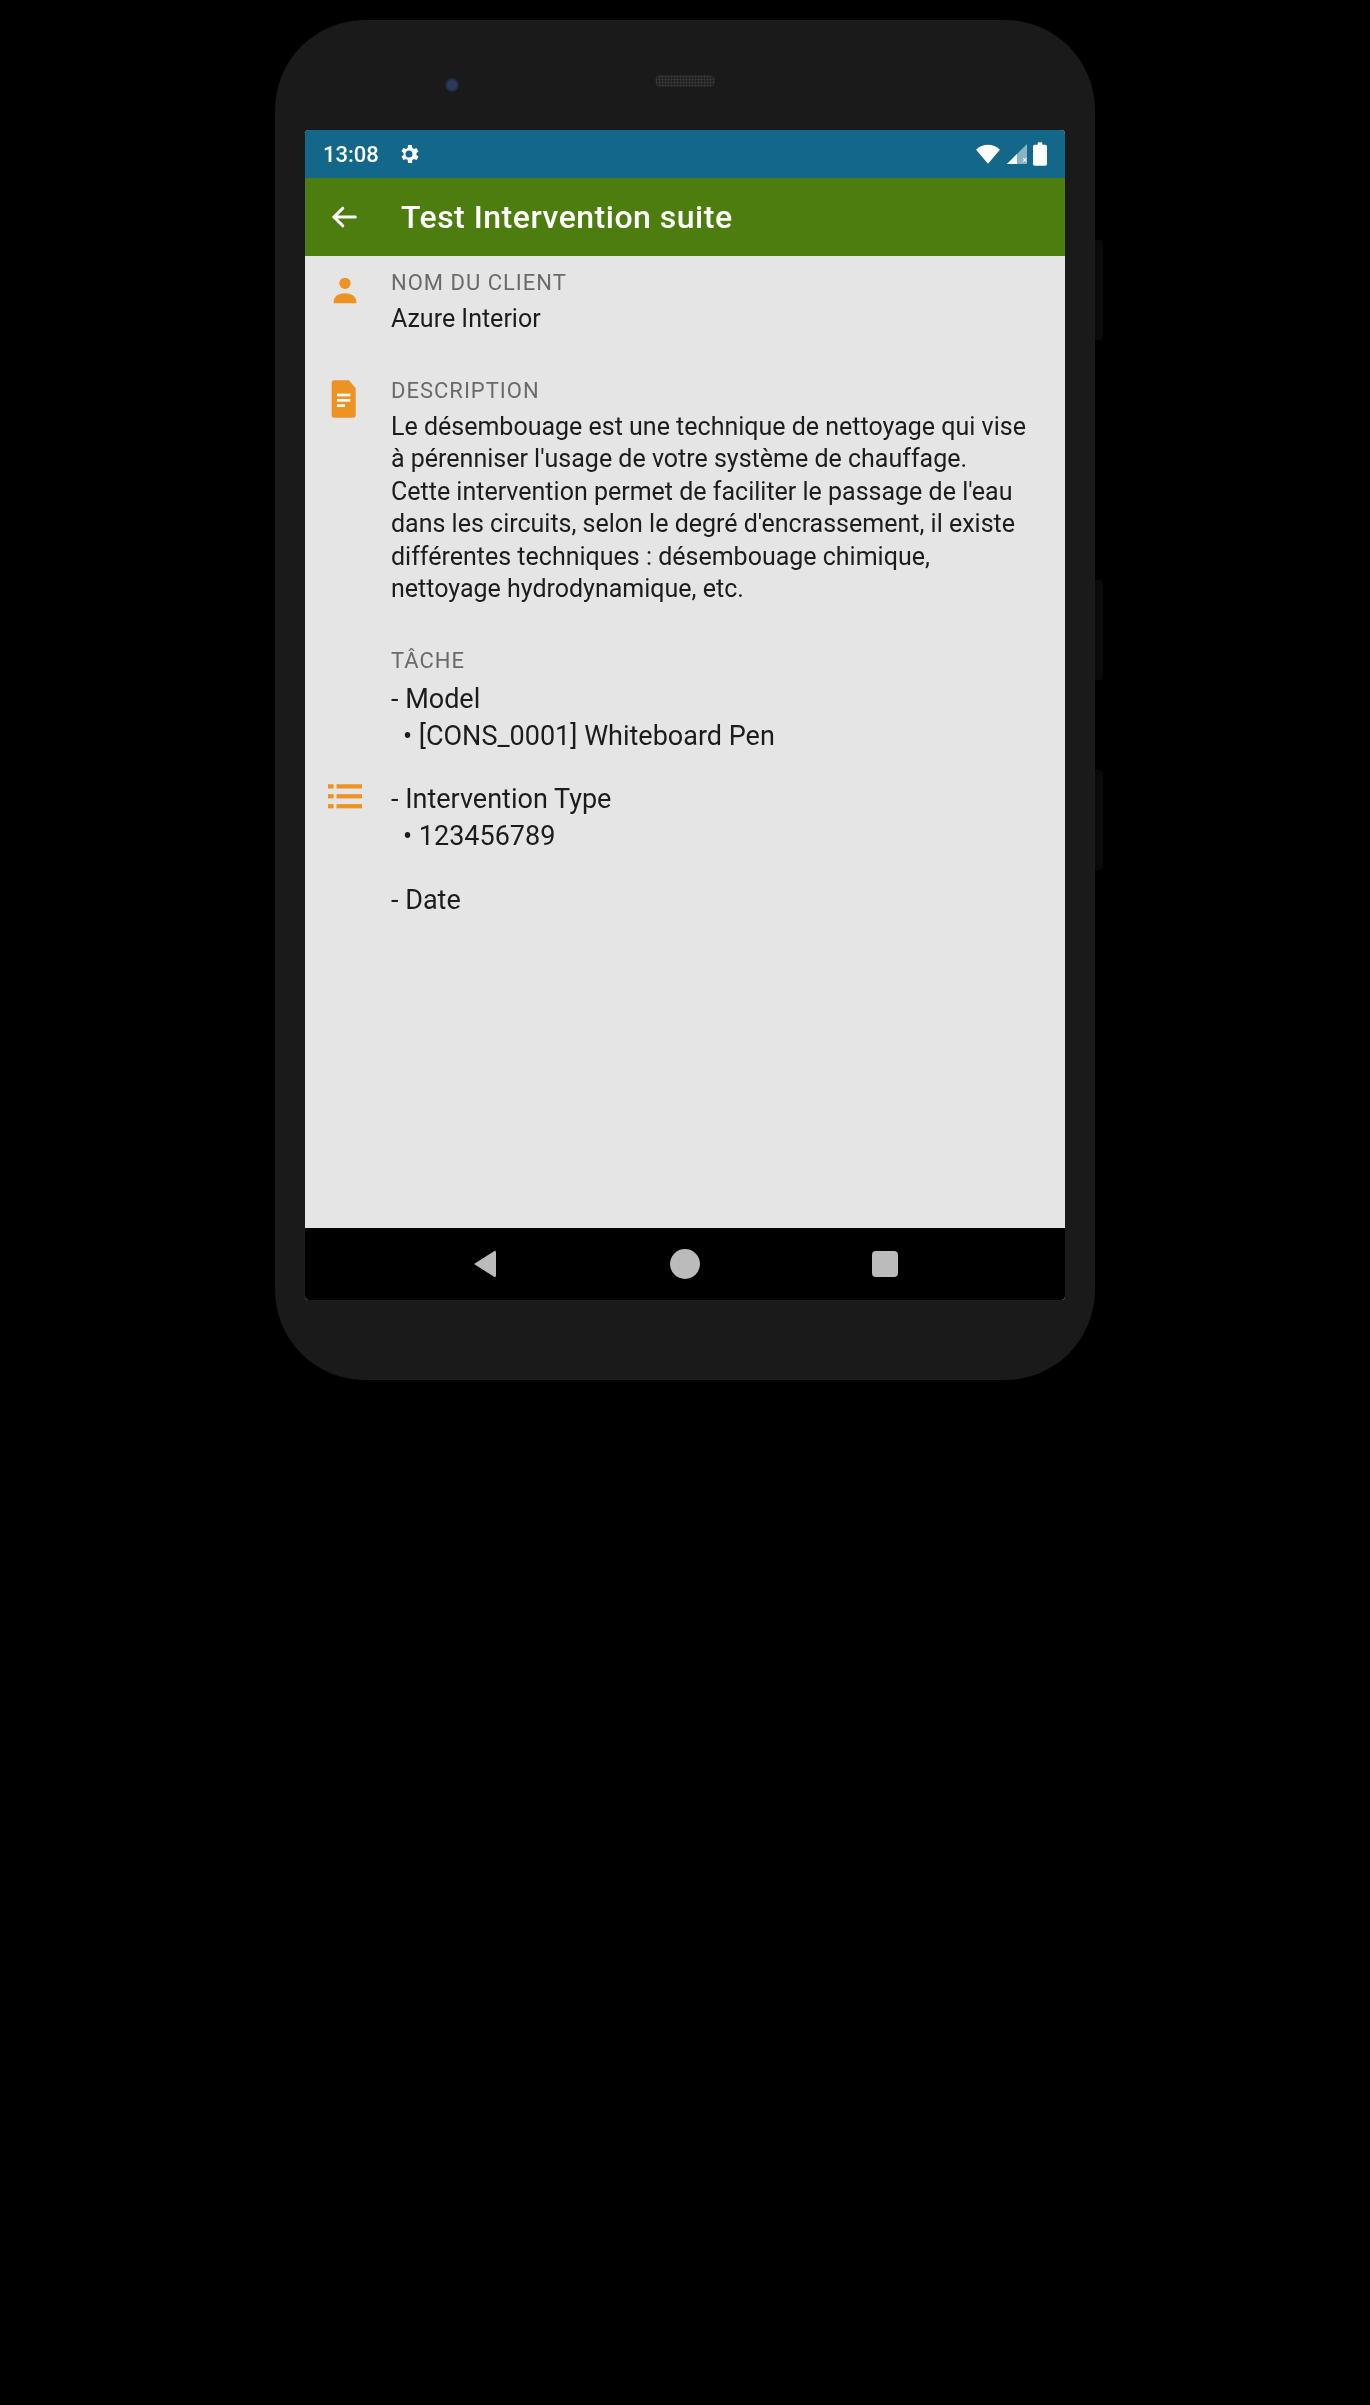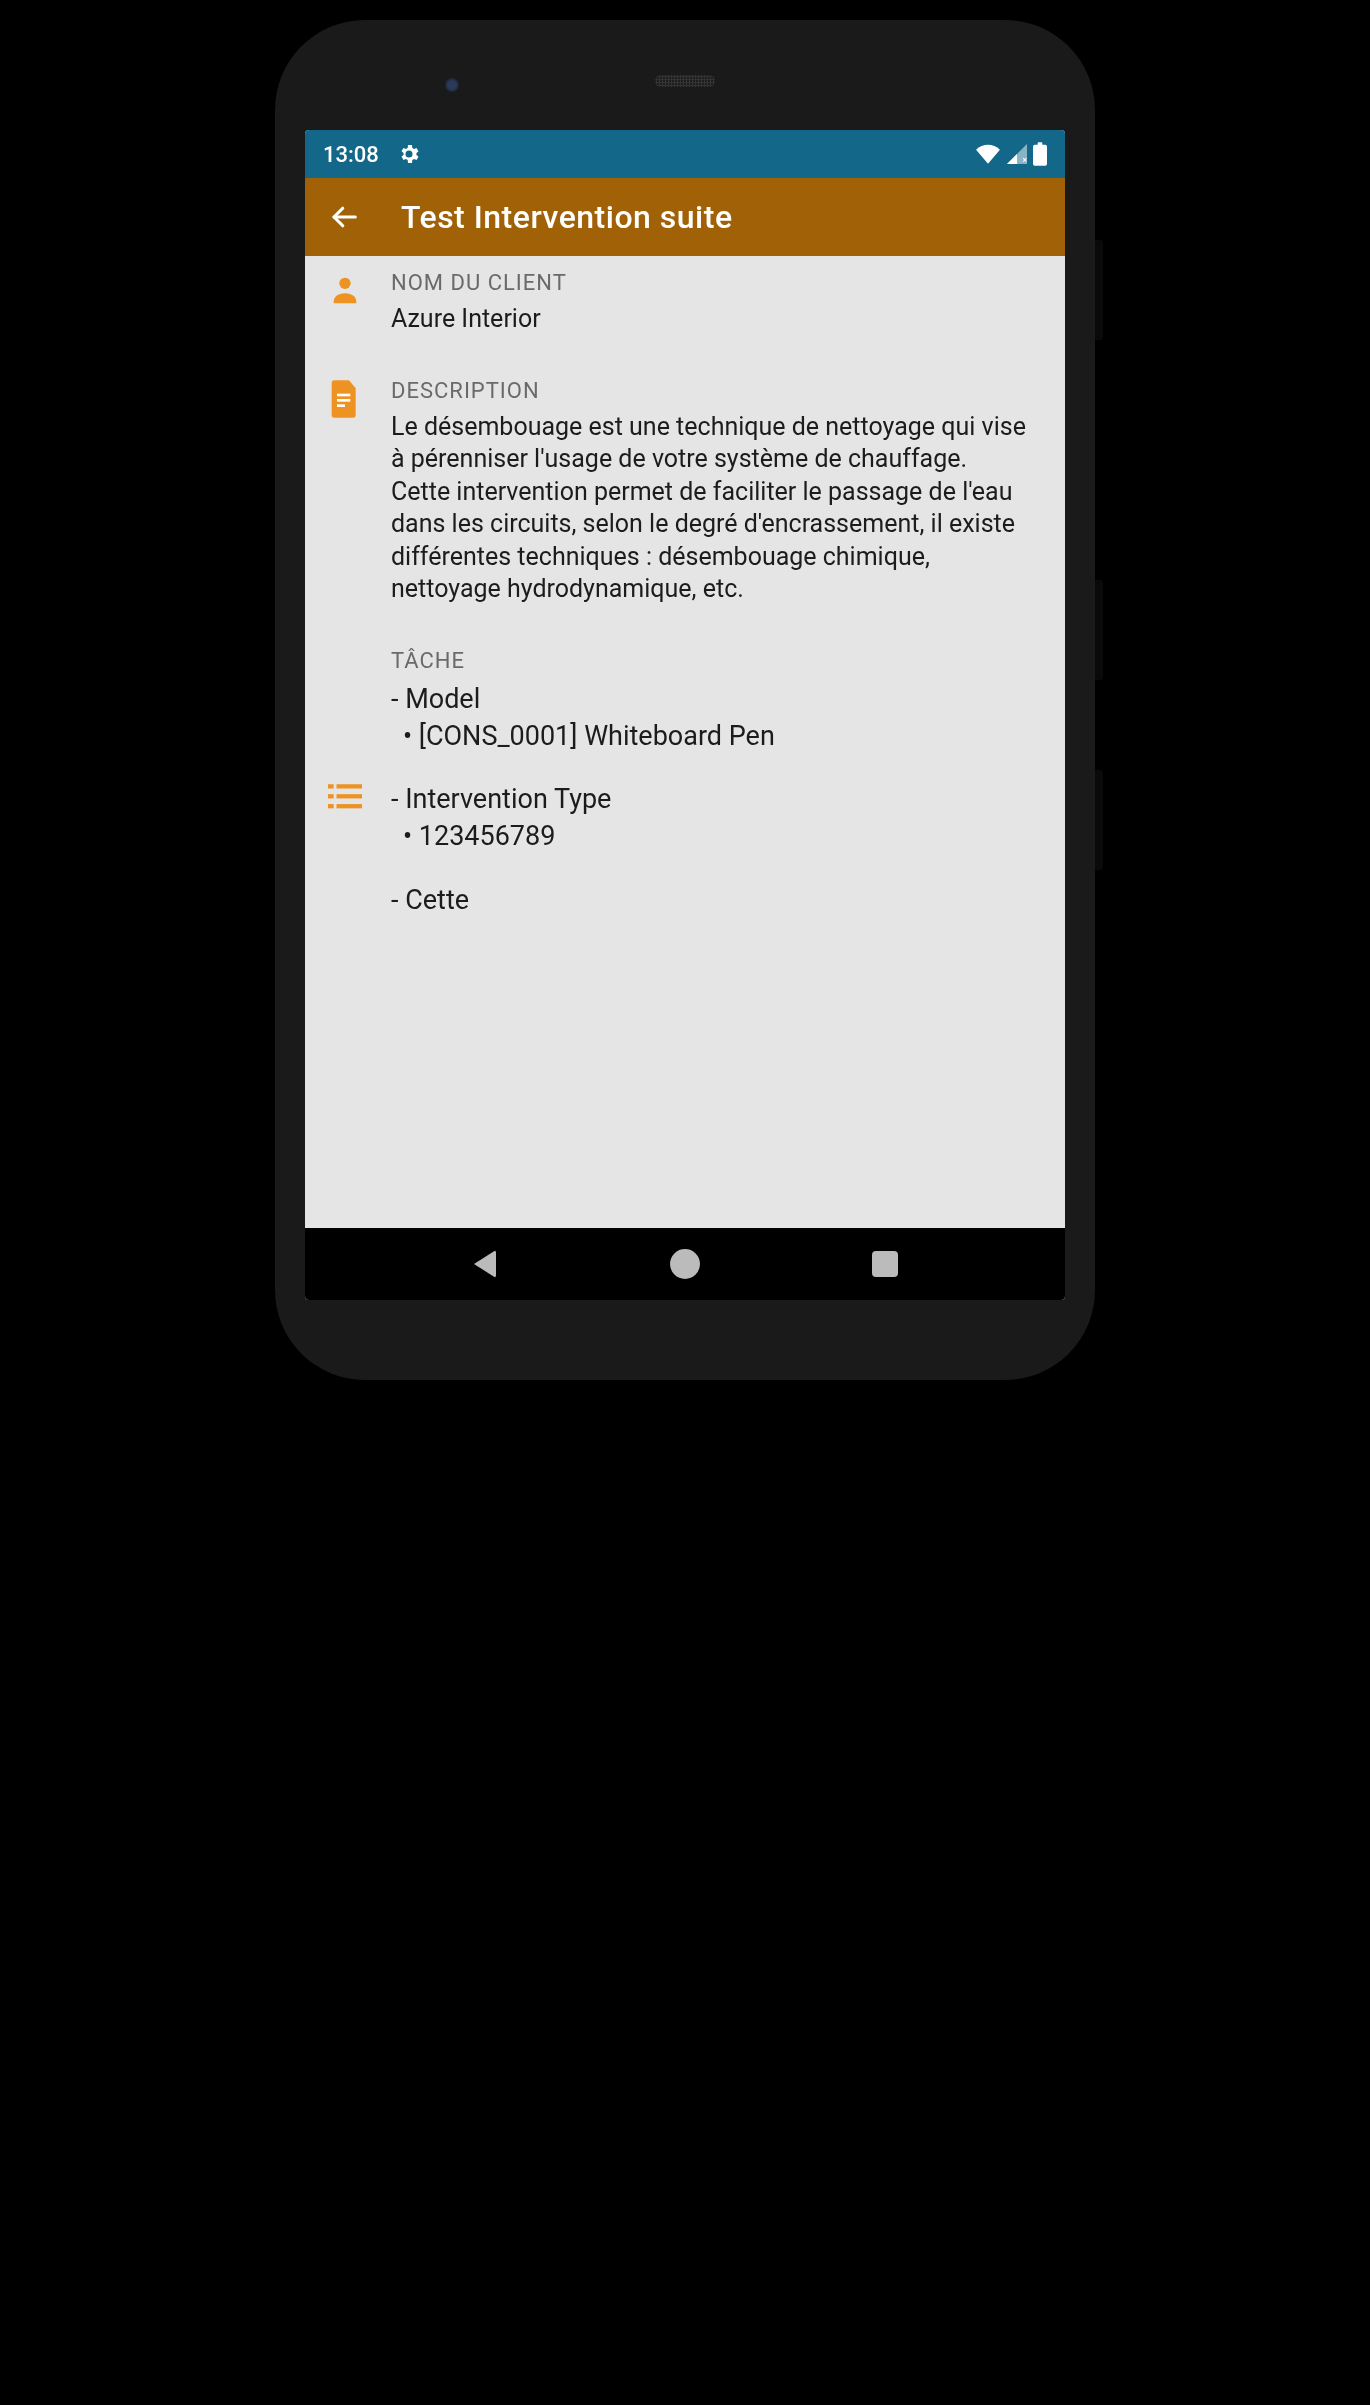--- a/index.html
+++ b/index.html
@@ -74,21 +74,21 @@
       align-items: center;
       padding: 0 18px;
       font-size: 22px;
       font-weight: 500;
     }
     .status-left { display: flex; align-items: center; gap: 18px; }
     .status-right { margin-left: auto; display: flex; align-items: center; gap: 6px; }
     .status-right svg { display: block; }
     
     .app-bar {
-      background: #a16207;
+      background: #4d7c0f;
       color: #fff;
       height: 78px;
       display: flex;
       align-items: center;
       padding: 0 22px;
       gap: 40px;
     }
     .back-arrow {
       width: 34px;
       height: 34px;
@@ -278,21 +278,21 @@
           <div class="task-item">
             <div class="task-group">
               <div class="task-label">Model</div>
               <div class="task-sub">[CONS_0001] Whiteboard Pen</div>
             </div>
             <div class="task-group">
               <div class="task-label">Intervention Type</div>
               <div class="task-sub">123456789</div>
             </div>
             <div class="task-group">
-              <div class="task-label">Cette</div>
+              <div class="task-label">Date</div>
             </div>
           </div>
         </div>
       </div>
 
     </div>
 
     <div class="nav-bar">
       <div class="nav-btn">
         <div class="nav-triangle"></div>

